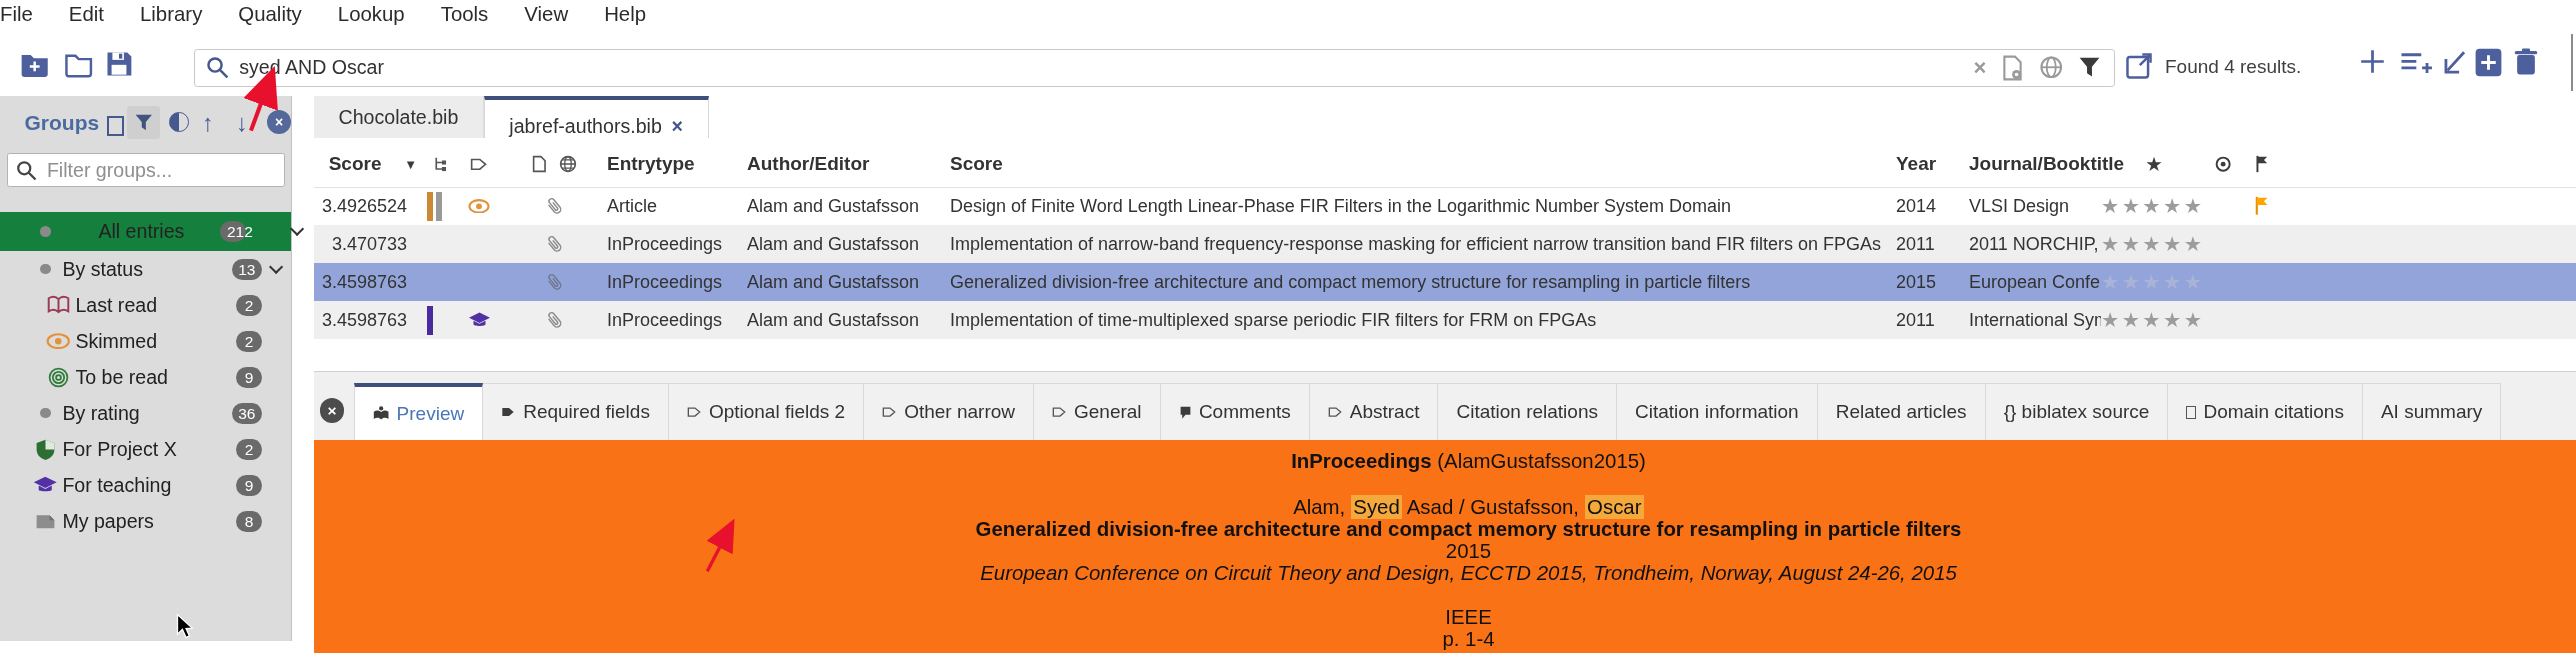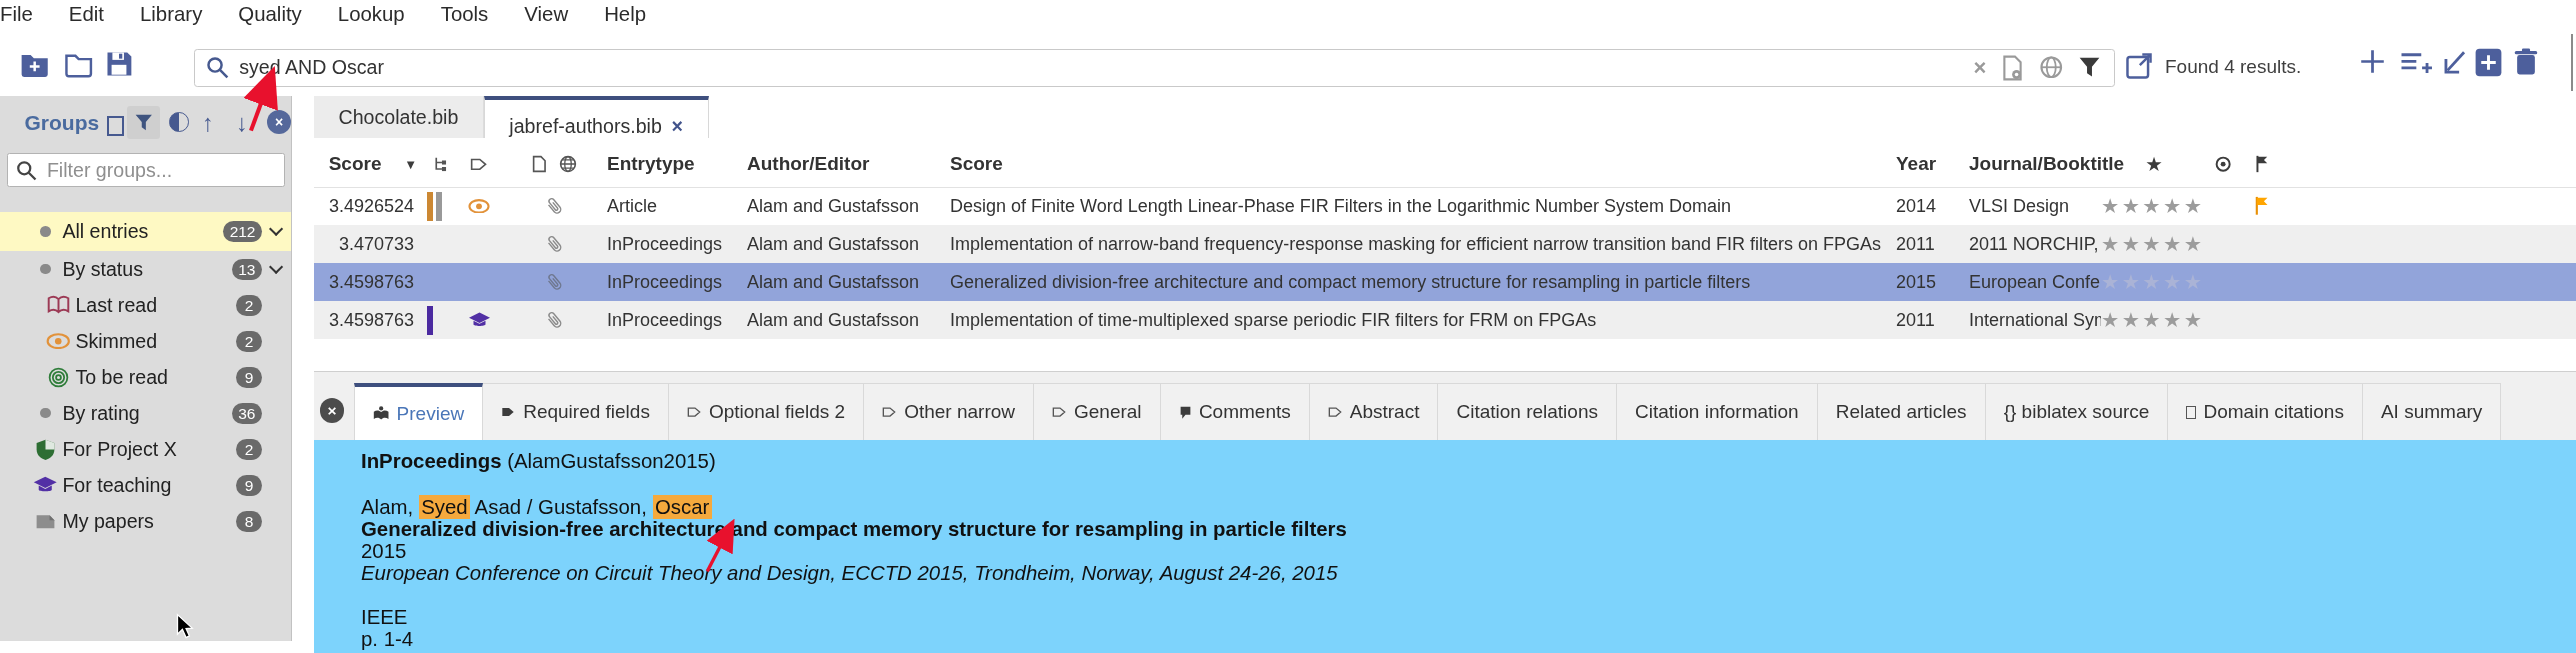--- a/index.html
+++ b/index.html
@@ -24,21 +24,21 @@
   
   #groups{left:0;top:96px;width:292px;bottom:12px;background:#dcdcdc;border-right:0.8px solid #c2c2c2;box-sizing:border-box;padding-left:32px;}
   #groups-header{position:absolute;left:0;top:9.8px;width:100%;height:36px;}
   #groups-title{position:absolute;left:24.5px;top:4.9px;font-size:21px;font-weight:bold;color:#4a6b9f;}
   .ghicon{position:absolute;top:3.3px;}
   #filter-box{position:absolute;left:6.5px;top:57px;right:6.5px;height:34px;background:#fff;border:0.8px solid #b3b3b3;border-radius:2.4px;display:flex;align-items:center;padding-left:8.2px;box-sizing:border-box;}
   #filter-box input{border:none;outline:none;font-size:19.6px;color:#333;background:transparent;flex:1;font-family:inherit;margin-left:8.2px;}
   #filter-box input::placeholder{color:#8f8f8f;}
   #group-list{position:absolute;left:0;top:116px;width:100%;}
   .grow{display:flex;align-items:center;height:36px;font-size:19.6px;color:#222;}
-  .grow.sel{background:#fef9c3;height:39px;}
+  .grow.sel{background:#15803d;height:39px;gap:36px;}
   .grow .gicon{width:24.5px;display:flex;justify-content:center;flex:0 0 24.5px;}
   .grow.l0{padding-left:33px;}
   .grow.l1{padding-left:46px;}
   .grow .glabel{margin-left:4.9px;white-space:nowrap;}
   .badge{margin-left:auto;background:#6a6a6a;color:#fff;font-size:15.5px;line-height:21px;height:21px;min-width:13px;padding:0 6.5px;border-radius:10.6px;text-align:center;}
   .chevslot{width:29px;flex:0 0 29px;display:flex;justify-content:center;}
   .chev{width:8.2px;height:8.2px;border-right:2px solid #333;border-bottom:2px solid #333;transform:rotate(45deg);margin-top:-4.1px;}
   .dot{width:10.6px;height:10.6px;border-radius:50%;background:#8a8a8a;}
 
   
@@ -52,42 +52,42 @@
   .tabclose{margin-left:9.8px;color:#42548c;font-size:19.6px;font-weight:bold;}
 
   
   .tgrid{display:grid;grid-template-columns:113px 29px 46px 105px 140px 203px 946px 73px 132px 106px 33px 45px 1fr;align-items:center;}
   #thead{position:absolute;left:0;top:45px;width:100%;height:47px;border-bottom:1.6px solid #e2e2e2;box-sizing:border-box;font-weight:bold;font-size:19px;color:#333;}
   #thead .hic{display:flex;justify-content:center;align-items:center;gap:11.4px;}
   #rows{position:absolute;left:0;top:91px;width:100%;}
   .trow{height:38px;font-size:18px;color:#333;}
   .trow.alt{background:#efefef;}
   .trow.sel{background:#92a4da;}
-  .c-score{text-align:right;padding-right:13px;}
+  .c-score{text-align:right;padding-right:20px;}
   .c-title,.c-journal,.c-auth,.c-type{white-space:nowrap;overflow:hidden;}
   .bars{display:flex;gap:3.3px;height:29px;align-items:stretch;}
   .bar{width:5.7px;}
   .cic{display:flex;justify-content:center;align-items:center;}
   .stars{font-size:20.4px;letter-spacing:2.4px;color:#9c9c9c;white-space:nowrap;}
   .trow.sel .stars{color:#aab3d6;}
   #hscore{display:flex;align-items:center;justify-content:space-between;padding:0 9.8px 0 14.7px;}
   .sortglyph{font-size:13px;color:#3c3c3c;}
 
   
   #editor{position:absolute;left:0;top:275px;right:0;bottom:0;background:#fff;}
   #edstrip{position:absolute;left:0;top:0;width:100%;height:69px;background:#f0f0f0;border-top:0.8px solid #cfcfcf;box-sizing:border-box;}
   #edtabs{position:absolute;left:40px;bottom:0;display:flex;align-items:flex-end;}
   .edtab{height:57px;display:flex;align-items:center;gap:7.3px;padding:0 18px;font-size:19px;color:#333;background:#f1f1f1;border-right:0.8px solid #d9d9d9;border-top:0.8px solid #d9d9d9;box-sizing:border-box;white-space:nowrap;}
   .edtab:first-child{border-left:0.8px solid #d9d9d9;}
   .edtab.active{background:#fff;border-top:4.1px solid #3e4f7e;color:#4a76b8;height:57px;}
   #edclose{position:absolute;left:5.7px;top:26px;width:24.5px;height:24.5px;border-radius:50%;background:#4c4c4c;color:#fff;font-size:15.5px;font-weight:bold;display:flex;align-items:center;justify-content:center;line-height:1;}
   .icon-box{width:9.8px;height:13px;border:1.6px solid #555;box-sizing:border-box;}
 
   
-  #preview{position:absolute;left:0;top:69px;right:0;bottom:0;background:#7dd3fc;padding:9.8px 0 0 47px;font-size:20.4px;color:#111;line-height:22px;box-sizing:border-box;}
+  #preview{position:absolute;left:0;top:69px;right:0;bottom:0;background:#f97316;padding:9.8px 0 0 47px;font-size:20.4px;color:#111;line-height:22px;box-sizing:border-box;text-align:center;}
   #preview p{margin:0;}
   .mb{margin-bottom:24px !important;}
   .hl{background:#f5a93d;padding:0.8px 2.4px;}
   .ital{font-style:italic;}
   .pubblock{margin-top:22px !important;}
 
   
   #annotations{left:0;top:0;width:2576px;height:653px;pointer-events:none;}
 </style>
 </head>

